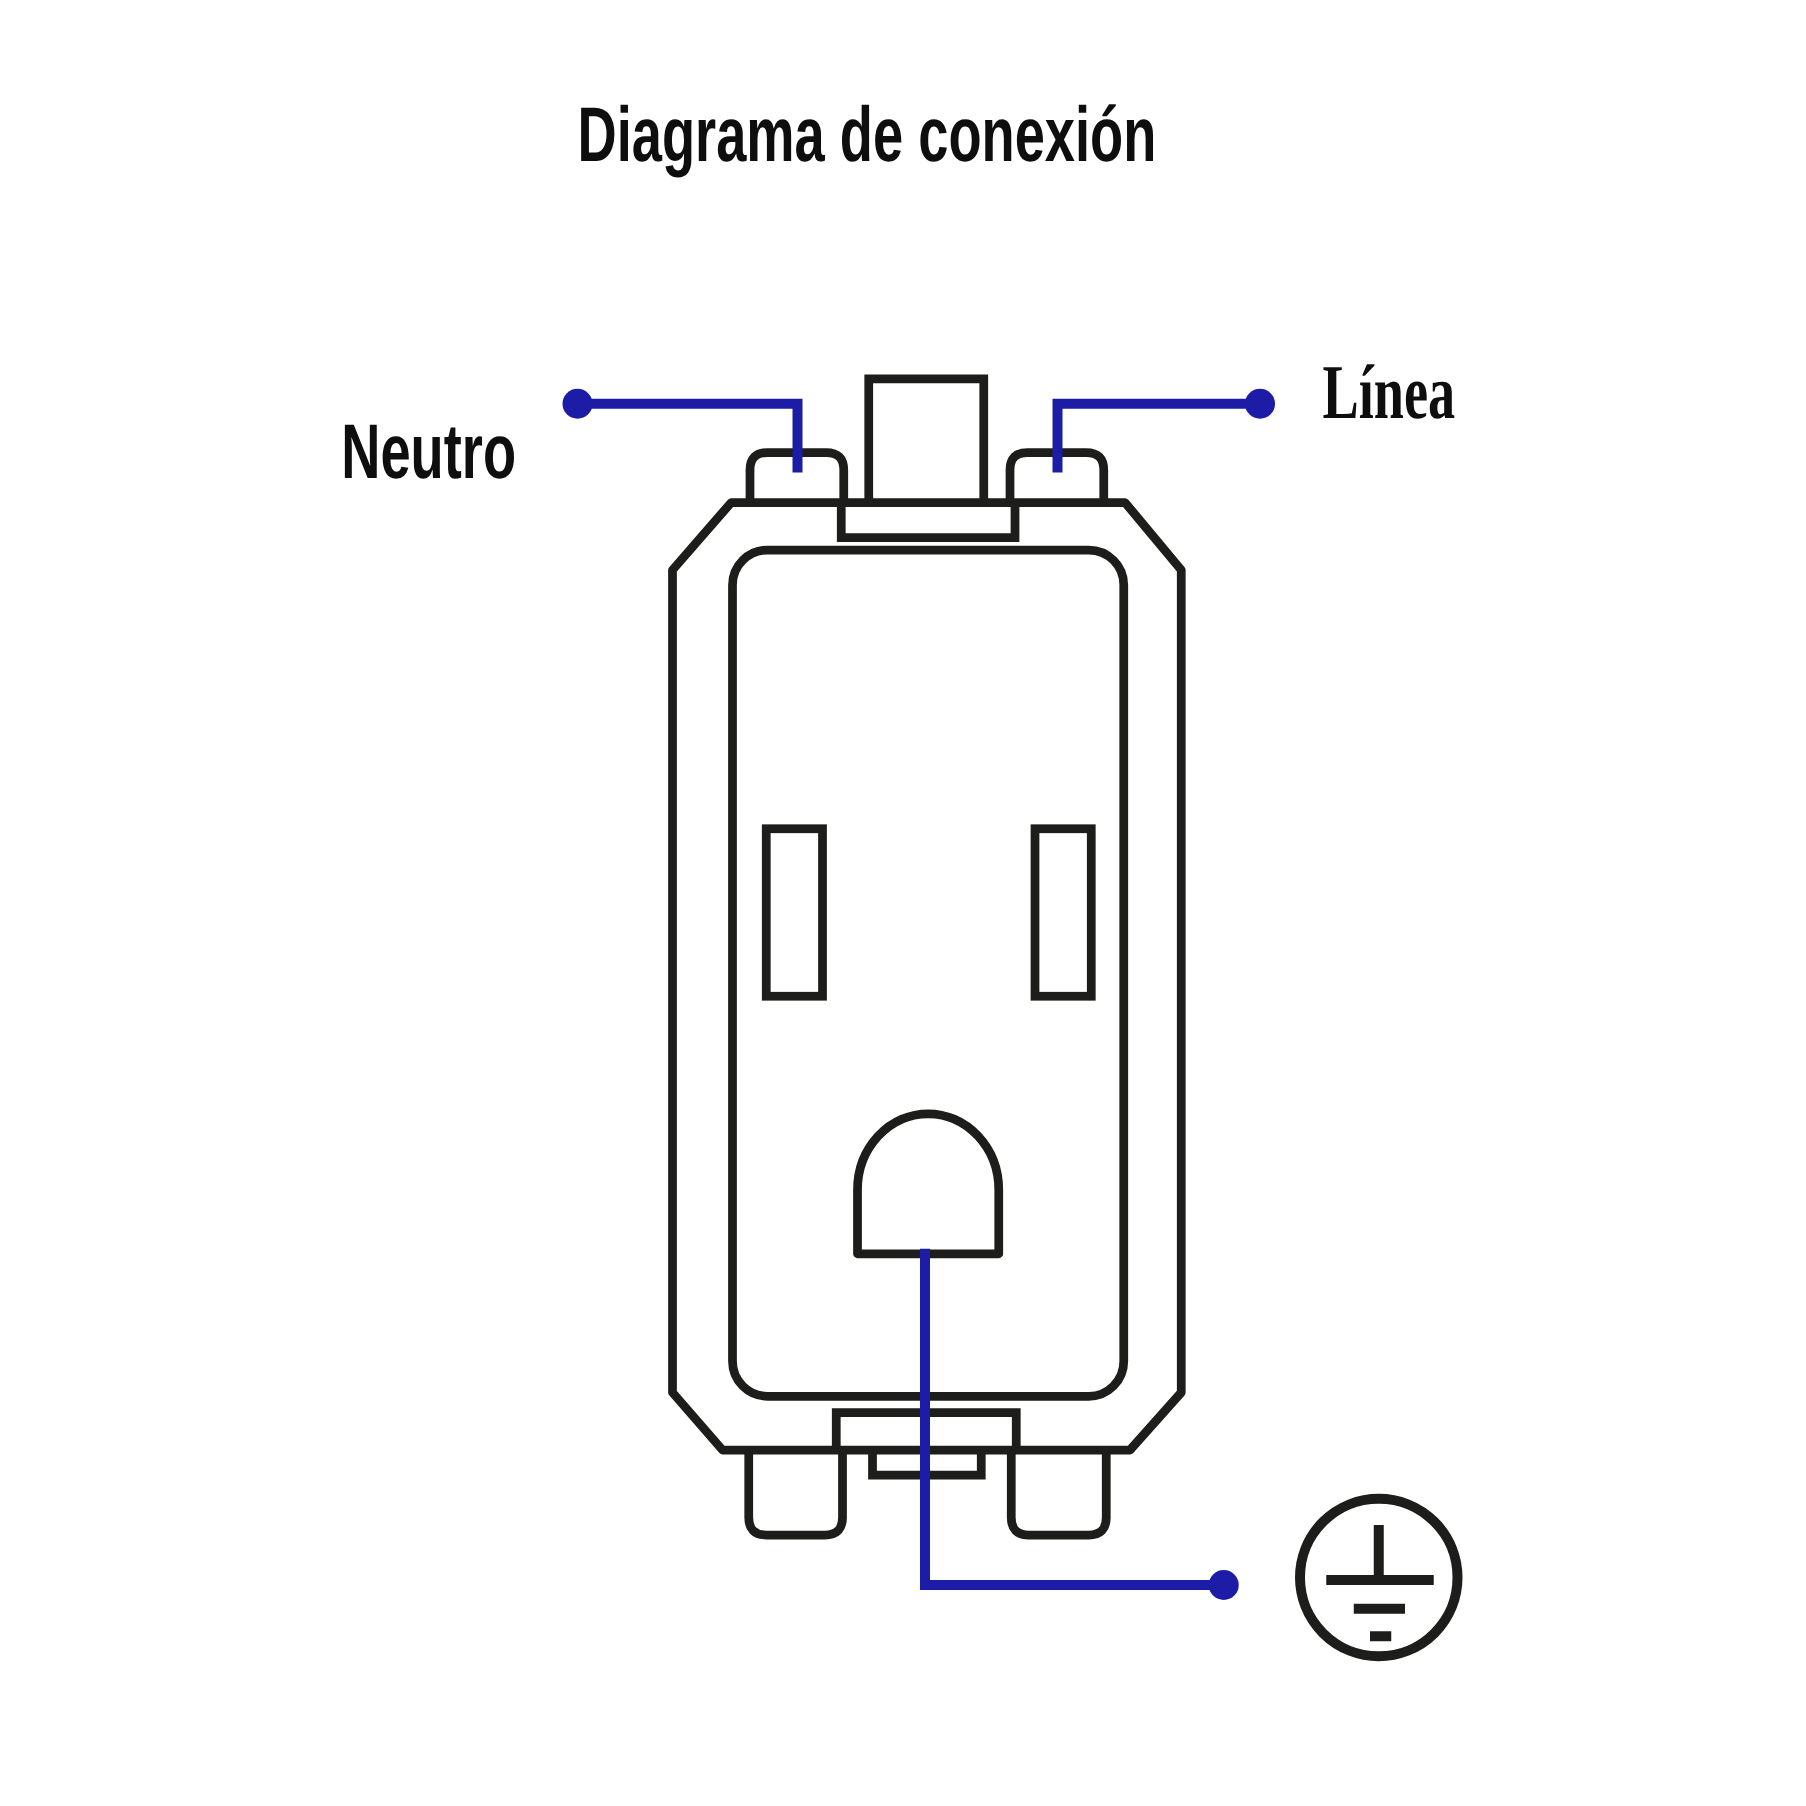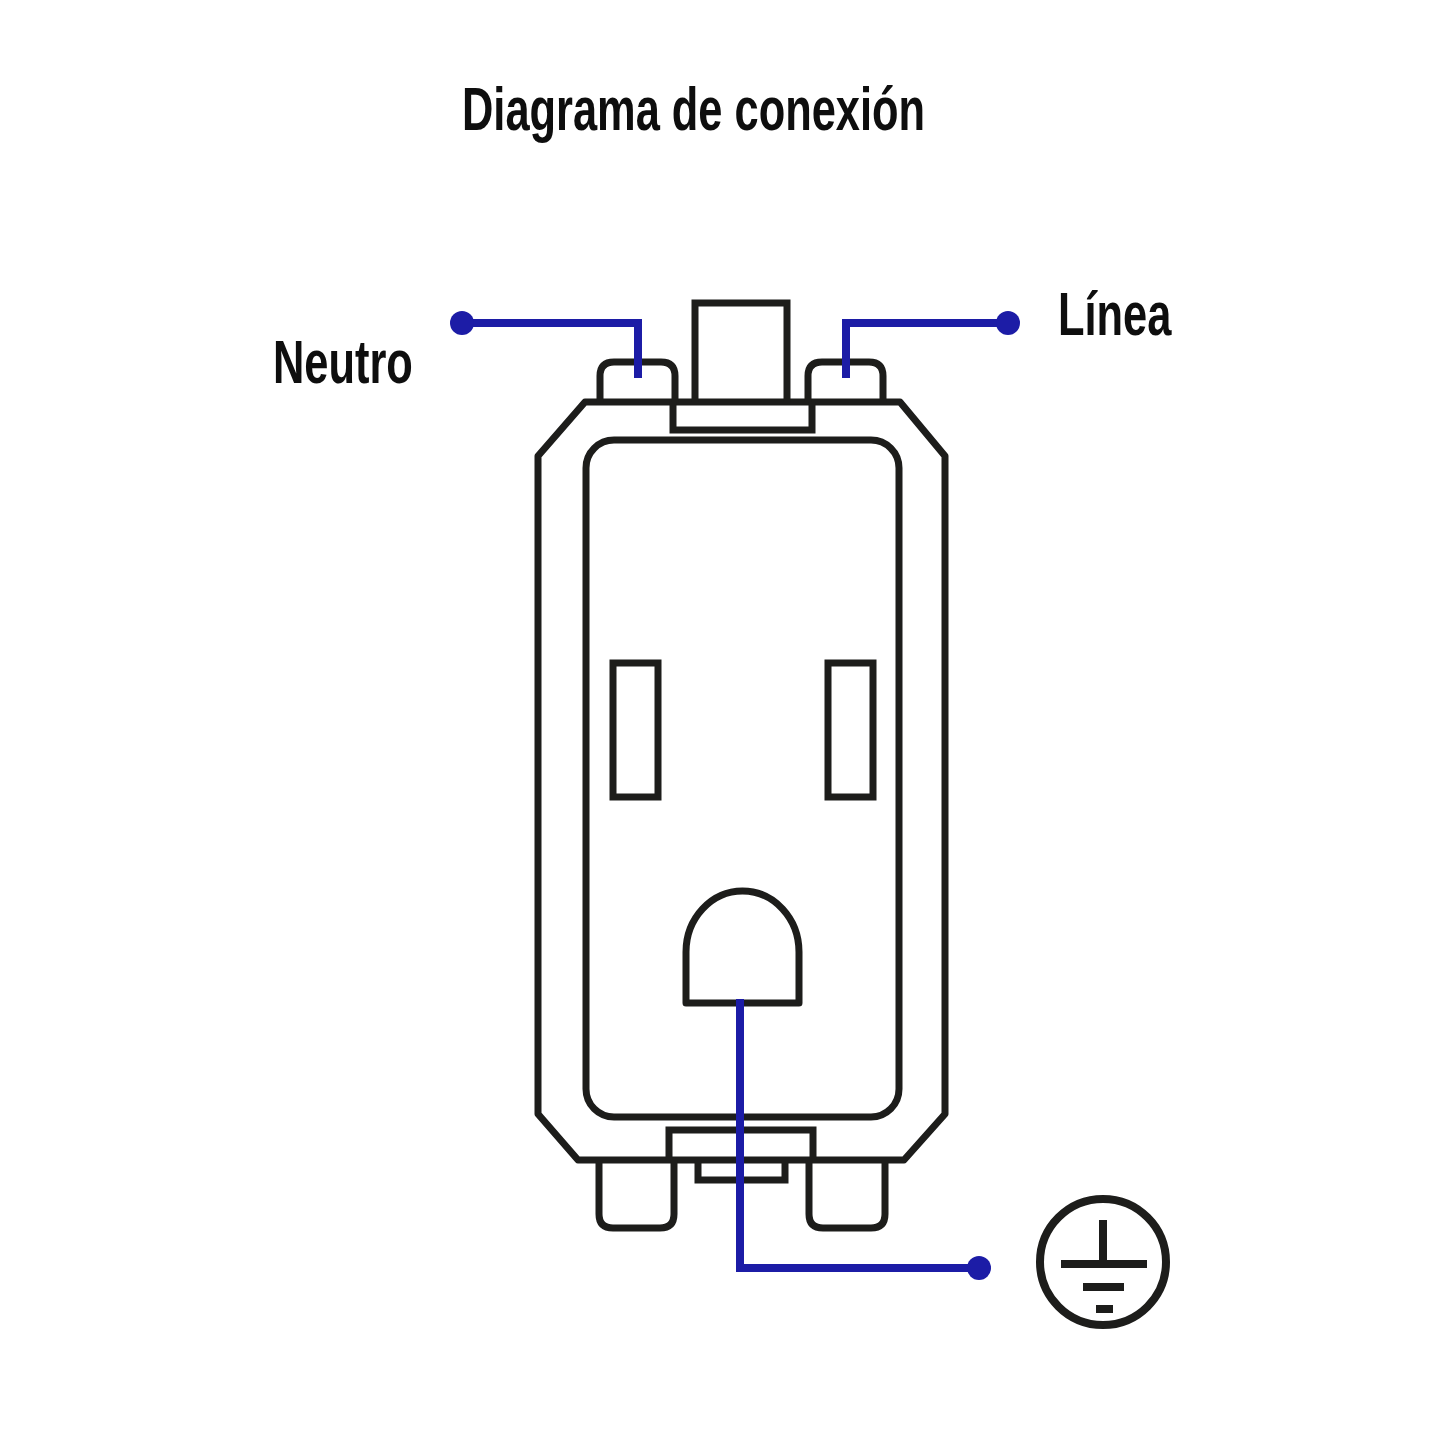--- a/index.html
+++ b/index.html
@@ -36,21 +36,21 @@
     color: var(--text);
     white-space: nowrap;
   }
   .condense {
     display: inline-block;
     transform: scaleX(0.70);
     transform-origin: 0 50%;
   }
   .title  { left: 462px;  top: 78px;  }
   .lbl-neutral { left: 273px;  top: 283px; margin-top: 48px; }
-  .lbl-line    { left: 1058px; top: 283px; }
+  .lbl-line    { left: 1058px; top: 283px; font-family: Liberation Serif, serif; }
 
   .blk {
     fill: none;
     stroke: var(--outline);
     stroke-width: 7;
     stroke-linejoin: round;
     stroke-linecap: round;
   }
   .blk-sq {
     fill: none;

